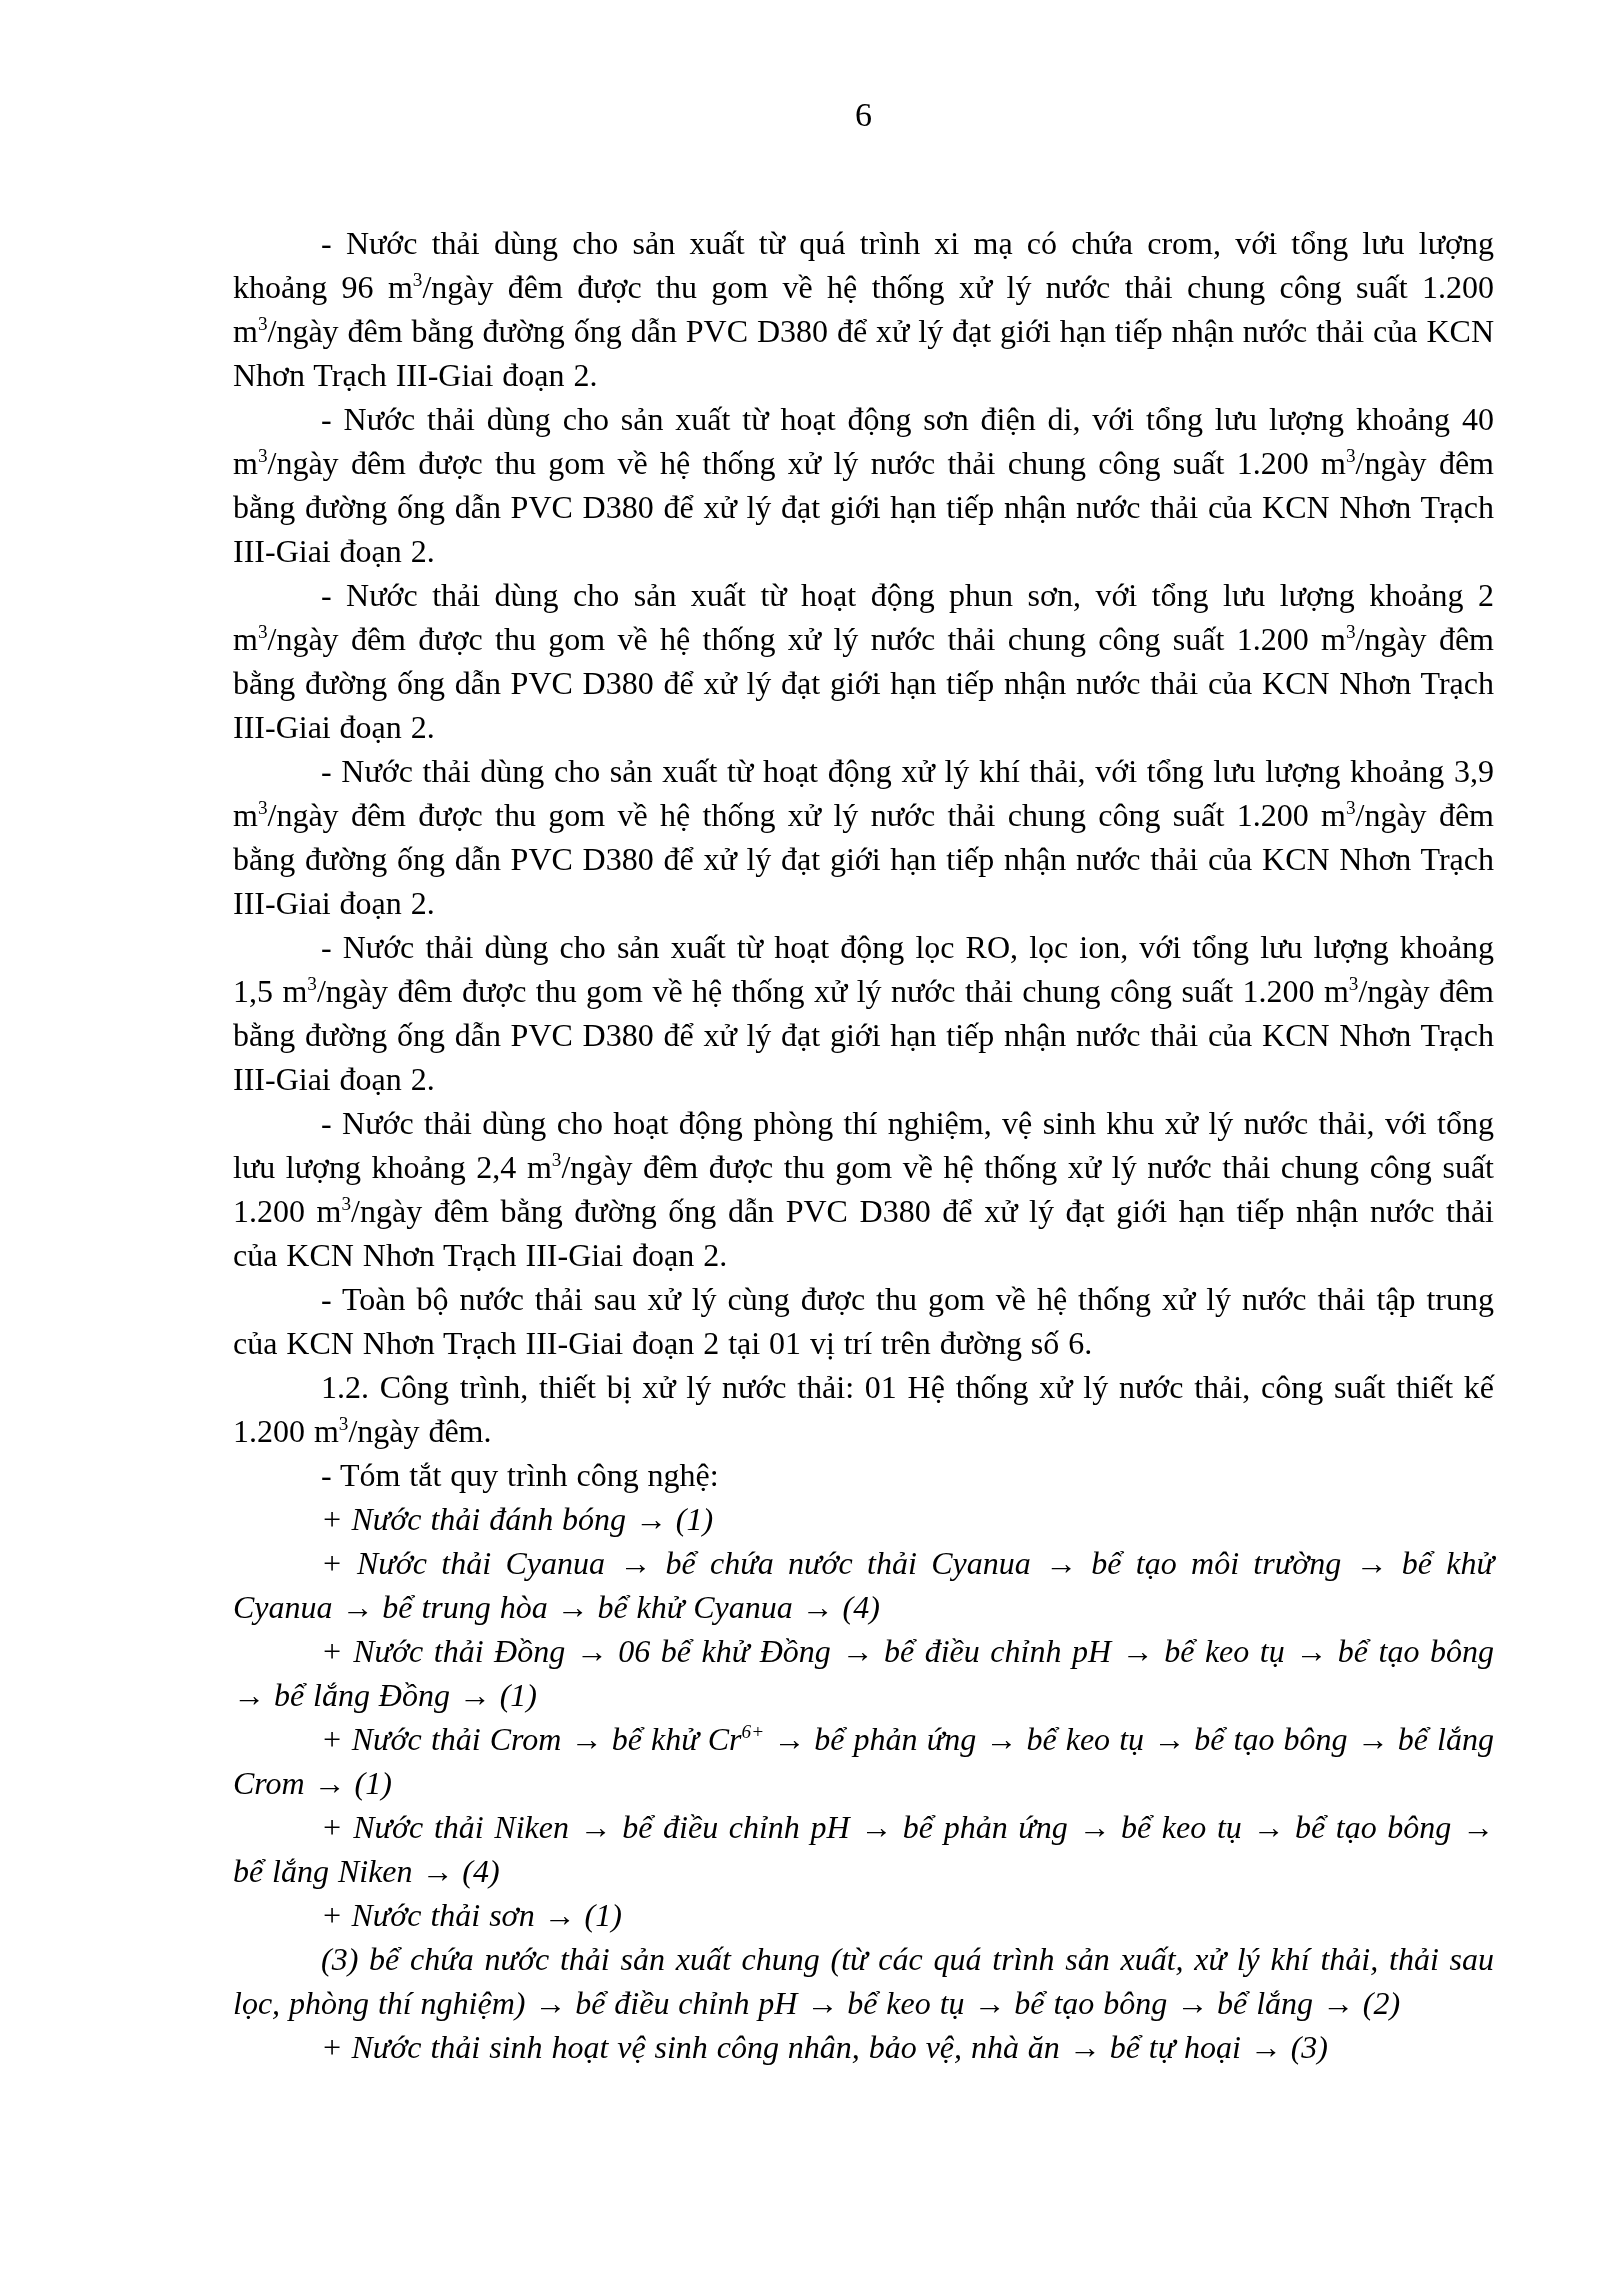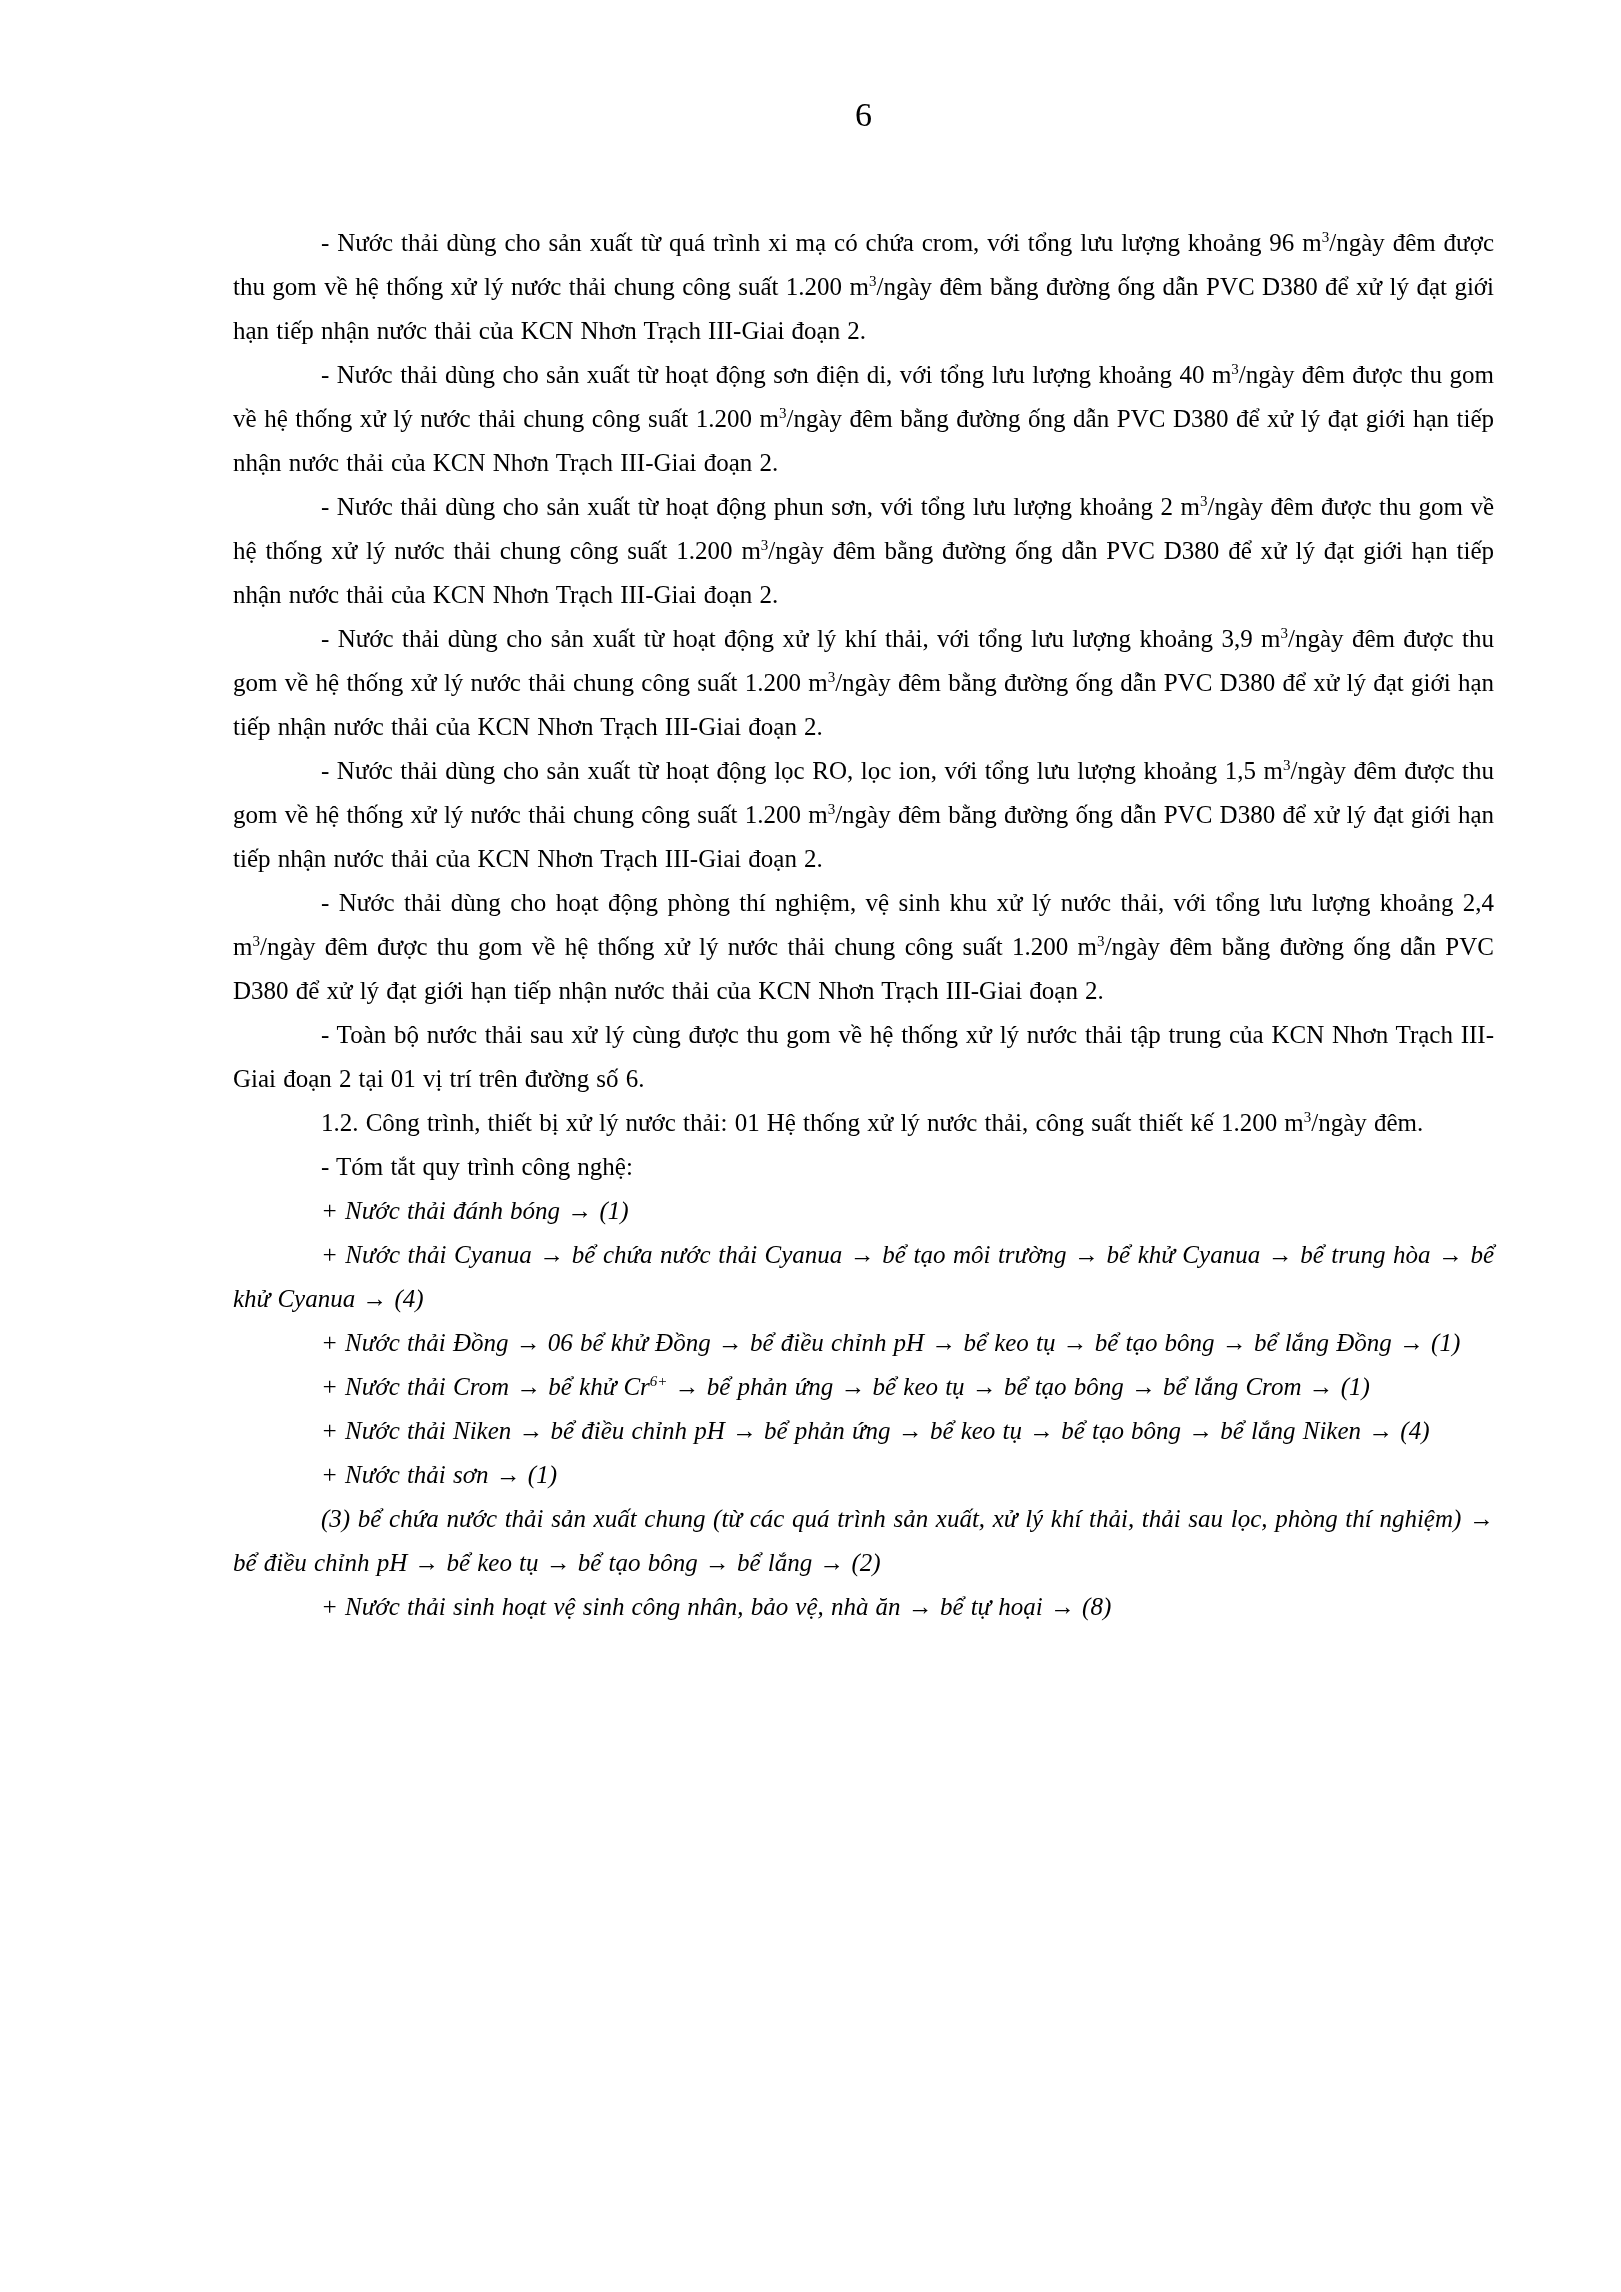--- a/index.html
+++ b/index.html
@@ -26,21 +26,21 @@
     line-height: 39px;
   }
   .content {
     position: absolute;
     top: 221px;
     left: 233px;
     width: 1261px;
   }
   .para {
     margin: 0;
-    font-size: 25px;
+    font-size: 32px;
     line-height: 44px;
     text-align: justify;
     text-indent: 88px;
     word-spacing: 0.9px;
   }
   .para.italic {
     font-style: italic;
   }
   .para sup {
     font-size: 60%;
@@ -63,16 +63,16 @@
       <p class="para">- Toàn bộ nước thải sau xử lý cùng được thu gom về hệ thống xử lý nước thải tập trung của KCN Nhơn Trạch III-Giai đoạn 2 tại 01 vị trí trên đường số 6.</p>
       <p class="para">1.2. Công trình, thiết bị xử lý nước thải: 01 Hệ thống xử lý nước thải, công suất thiết kế 1.200 m<sup>3</sup>/ngày đêm.</p>
       <p class="para">- Tóm tắt quy trình công nghệ:</p>
       <p class="para italic">+ Nước thải đánh bóng → (1)</p>
       <p class="para italic">+ Nước thải Cyanua → bể chứa nước thải Cyanua → bể tạo môi trường → bể khử Cyanua → bể trung hòa → bể khử Cyanua → (4)</p>
       <p class="para italic">+ Nước thải Đồng → 06 bể khử Đồng → bể điều chỉnh pH → bể keo tụ → bể tạo bông → bể lắng Đồng → (1)</p>
       <p class="para italic">+ Nước thải Crom → bể khử Cr<sup>6+</sup> → bể phản ứng → bể keo tụ → bể tạo bông → bể lắng Crom → (1)</p>
       <p class="para italic">+ Nước thải Niken → bể điều chỉnh pH → bể phản ứng → bể keo tụ → bể tạo bông → bể lắng Niken → (4)</p>
       <p class="para italic">+ Nước thải sơn → (1)</p>
       <p class="para italic">(3) bể chứa nước thải sản xuất chung (từ các quá trình sản xuất, xử lý khí thải, thải sau lọc, phòng thí nghiệm) → bể điều chỉnh pH → bể keo tụ → bể tạo bông → bể lắng → (2)</p>
-      <p class="para italic">+ Nước thải sinh hoạt vệ sinh công nhân, bảo vệ, nhà ăn → bể tự hoại → (8)</p>
+      <p class="para italic">+ Nước thải sinh hoạt vệ sinh công nhân, bảo vệ, nhà ăn → bể tự hoại → (3)</p>
     </div>
 </div>
 
 
 </body></html>

